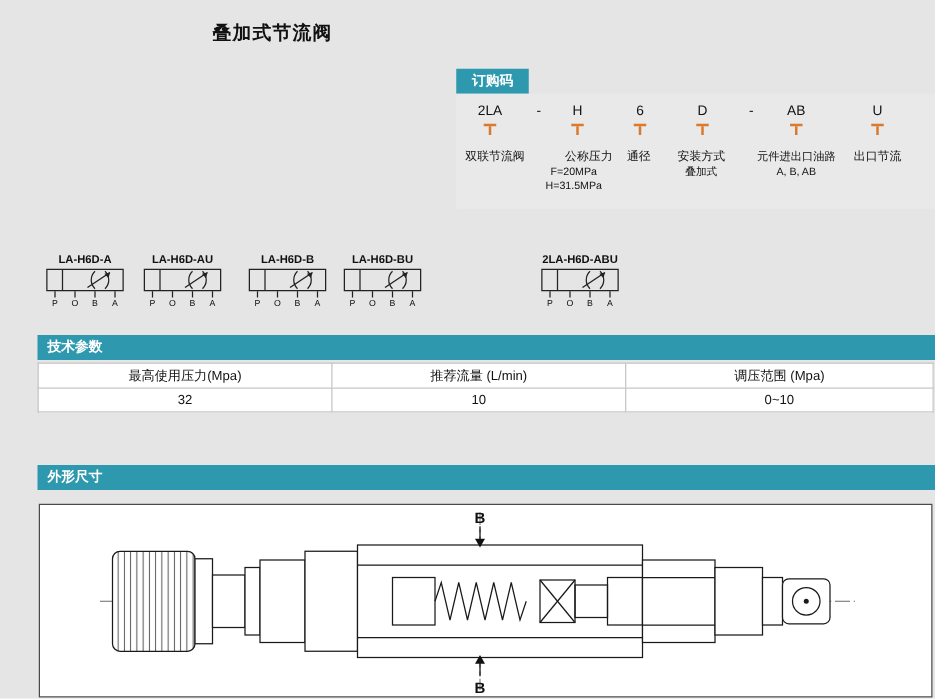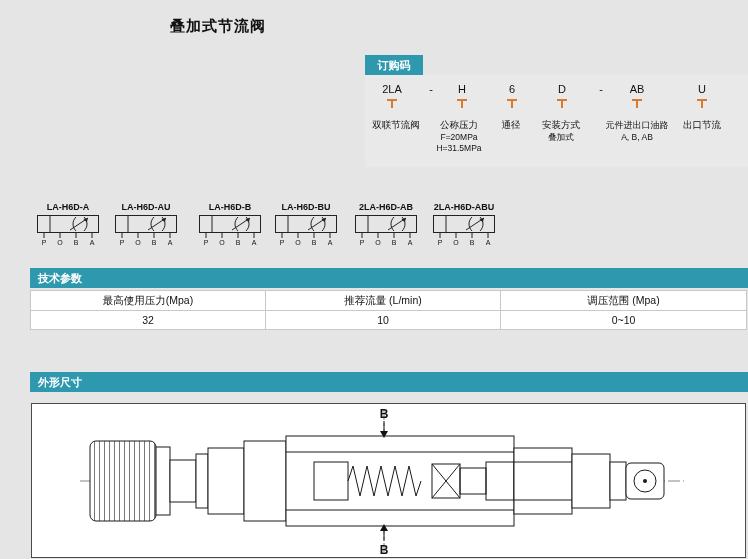--- a/index.html
+++ b/index.html
@@ -60,21 +60,21 @@
       <span class="oc" style="left:328px;width:18px;">U</span>
 
       <span class="tick" style="left:22px;"></span>
       <span class="tick" style="left:92px;"></span>
       <span class="tick" style="left:142px;"></span>
       <span class="tick" style="left:192px;"></span>
       <span class="tick" style="left:267px;"></span>
       <span class="tick" style="left:332px;"></span>
 
       <span class="olabel" style="left:0;width:62px;">双联节流阀</span>
-      <span class="olabel" style="left:62px;width:64px;">公称压力</span>
+      <span class="olabel" style="left:74px;width:64px;">公称压力</span>
       <span class="osub" style="left:62px;top:57px;width:64px;">F=20MPa</span>
       <span class="osub" style="left:62px;top:68px;width:64px;">H=31.5MPa</span>
       <span class="olabel" style="left:126px;width:40px;">通径</span>
       <span class="olabel" style="left:166px;width:60px;font-family:Liberation Serif, serif;">安装方式</span>
       <span class="osub" style="left:166px;top:57px;width:60px;">叠加式</span>
       <span class="olabel" style="left:226px;width:92px;font-size:9px;">元件进出口油路</span>
       <span class="osub" style="left:226px;top:57px;width:92px;">A, B, AB</span>
       <span class="olabel" style="left:304px;width:66px;">出口节流</span>
     </div>
   </div>
@@ -152,39 +152,20 @@
         <line x1="24" y1="19" x2="24" y2="24" stroke="#222"></line>
       <line x1="40" y1="19" x2="40" y2="24" stroke="#222"></line>
         <line x1="56" y1="19" x2="56" y2="24" stroke="#222"></line>
       <text x="8" y="31">P</text>
       <text x="24" y="31">O</text>
       <text x="40" y="31">B</text>
       <text x="56" y="31">A</text>
     </svg>
   </div>
 
-  <div class="sym" style="left:346px;width:80px;">
-    <div class="sym-label">2LA-H6D-AB</div>
-    <svg class="sym-svg" width="64" height="32" viewBox="0 0 64 32">
-      <rect x="1.5" y="1.5" width="61" height="17" fill="none" stroke="#222"></rect>
-      <path d="M14,2 V18" stroke="#222" fill="none"></path>
-      <path d="M40,3 C36,7 36,13 40,17" fill="none" stroke="#222"></path>
-      <path d="M48,3 C52,7 52,13 48,17" fill="none" stroke="#222"></path>
-      <line x1="34" y1="16" x2="52" y2="4" stroke="#222"></line>
-        <polygon points="52,4 47.5,5 50.8,8.5" fill="#222"></polygon>
-      <line x1="8" y1="19" x2="8" y2="24" stroke="#222"></line>
-        <line x1="24" y1="19" x2="24" y2="24" stroke="#222"></line>
-      <line x1="40" y1="19" x2="40" y2="24" stroke="#222"></line>
-        <line x1="56" y1="19" x2="56" y2="24" stroke="#222"></line>
-      <text x="8" y="31">P</text>
-      <text x="24" y="31">O</text>
-      <text x="40" y="31">B</text>
-      <text x="56" y="31">A</text>
-    </svg>
-  </div>
 
   <div class="sym" style="left:424px;width:80px;">
     <div class="sym-label">2LA-H6D-ABU</div>
     <svg class="sym-svg" width="64" height="32" viewBox="0 0 64 32">
       <rect x="1.5" y="1.5" width="61" height="17" fill="none" stroke="#222"></rect>
       <path d="M14,2 V18" stroke="#222" fill="none"></path>
       <path d="M40,3 C36,7 36,13 40,17" fill="none" stroke="#222"></path>
       <path d="M48,3 C52,7 52,13 48,17" fill="none" stroke="#222"></path>
       <line x1="34" y1="16" x2="52" y2="4" stroke="#222"></line>
         <polygon points="52,4 47.5,5 50.8,8.5" fill="#222"></polygon>

